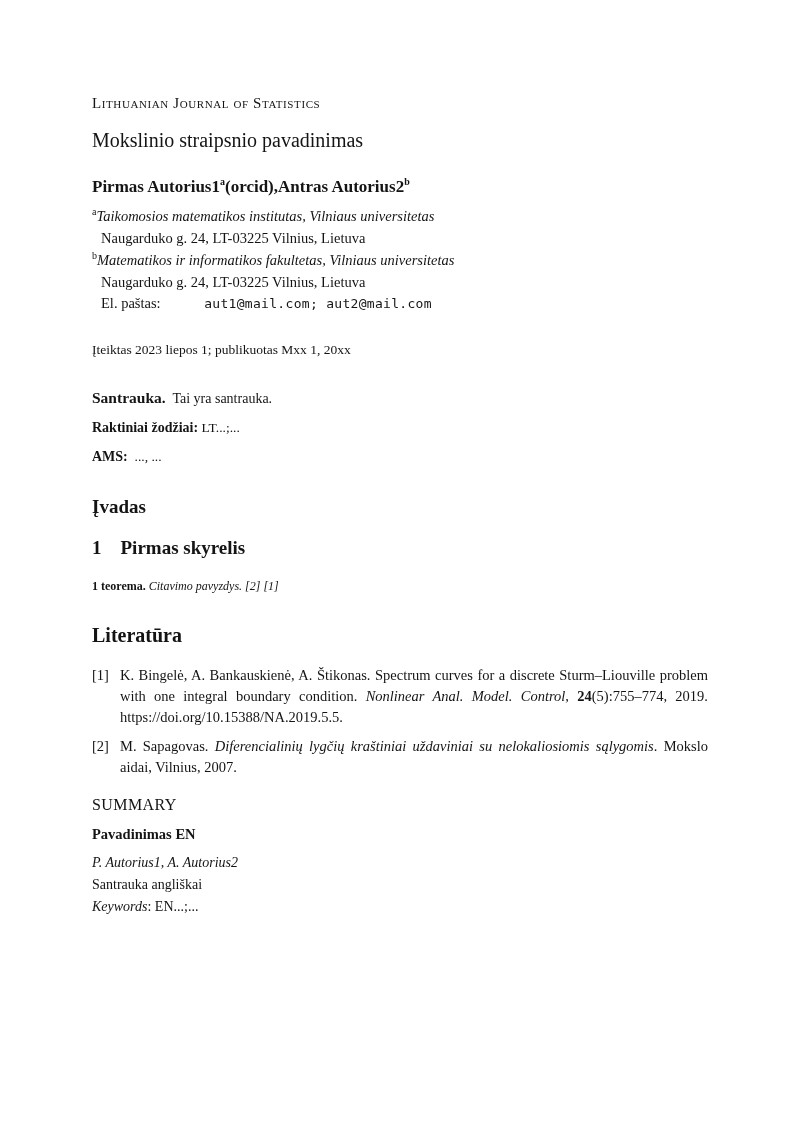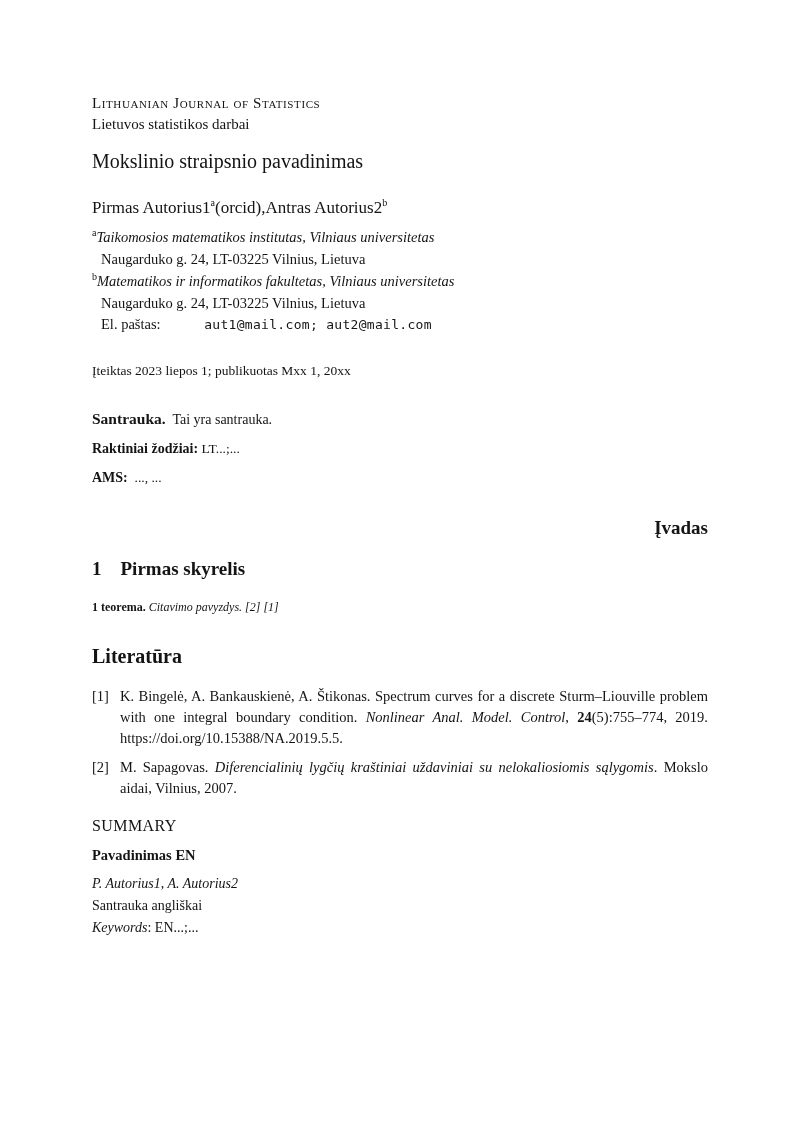--- a/index.html
+++ b/index.html
@@ -34,21 +34,21 @@
   .journal-name-lt { font-size: 15px; line-height: 21px; }
 
   .article-title {
     font-size: 20px;
     font-weight: normal;
     line-height: 27px;
   }
   .authors-line {
     margin-top: 21px;
     font-size: 17px;
-    font-weight: normal;
+    font-weight: bold;
     line-height: 23px;
   }
   .affiliations { margin-top: 7px; font-size: 14.5px; }
   .affil-name { font-style: italic; line-height: 22px; }
   .affil-name sup { font-style: normal; }
   .affil-address { padding-left: 9px; line-height: 22px; }
   .email-line { padding-left: 9px; line-height: 20px; }
   .email-mono {
     font-family: "DejaVu Sans Mono", monospace;
     font-size: 13px;
@@ -56,21 +56,21 @@
     margin-left: 40px;
   }
 
   .history-line { margin-top: 27px; font-size: 13.5px; line-height: 18px; }
 
   .abstract-line { margin-top: 29px; font-size: 14px; line-height: 19px; }
   .abstract-label { font-size: 15.5px; font-weight: bold; }
   .meta-line { margin-top: 10px; font-size: 13.5px; line-height: 19px; }
   .meta-label { font-weight: bold; font-size: 14px; }
 
-  .h-intro { margin-top: 29px; font-size: 19px; font-weight: bold; line-height: 24px; text-align: right; }
+  .h-intro { margin-top: 29px; font-size: 19px; font-weight: bold; line-height: 24px; }
   .h-section { margin-top: 16px; font-size: 19px; font-weight: bold; line-height: 26px; }
   .h-section .sec-num { display: inline-block; margin-right: 19px; }
   .theorem-line { margin-top: 13px; font-size: 12px; line-height: 19px; }
 
   .h-literature { margin-top: 26px; font-size: 20px; font-weight: bold; line-height: 26px; }
 
   .ref-list { margin-top: 17px; }
   .ref {
     position: relative;
     padding-left: 28px;
@@ -88,21 +88,20 @@
   .keywords-en { font-size: 14px; line-height: 22px; }
 </style>
 </head>
 <body>
 
 <div class="page">
   <div class="content">
 
     <div class="journal-header">
       <div class="journal-name">Lithuanian Journal of Statistics</div>
-      <div class="journal-name-lt">Lietuvos statistikos darbai</div>
     </div>
 
     <h1 class="article-title">Mokslinio straipsnio pavadinimas</h1>
 
     <div class="authors-line"><span>Pirmas Autorius1</span><sup>a</sup><span>(orcid),</span><span>Antras Autorius2</span><sup>b</sup></div>
 
     <div class="affiliations">
       <div class="affil-name"><sup>a</sup><span>Taikomosios matematikos institutas, Vilniaus universitetas</span></div>
       <div class="affil-address">Naugarduko g. 24, LT-03225 Vilnius, Lietuva</div>
       <div class="affil-name"><sup>b</sup><span>Matematikos ir informatikos fakultetas, Vilniaus universitetas</span></div>

